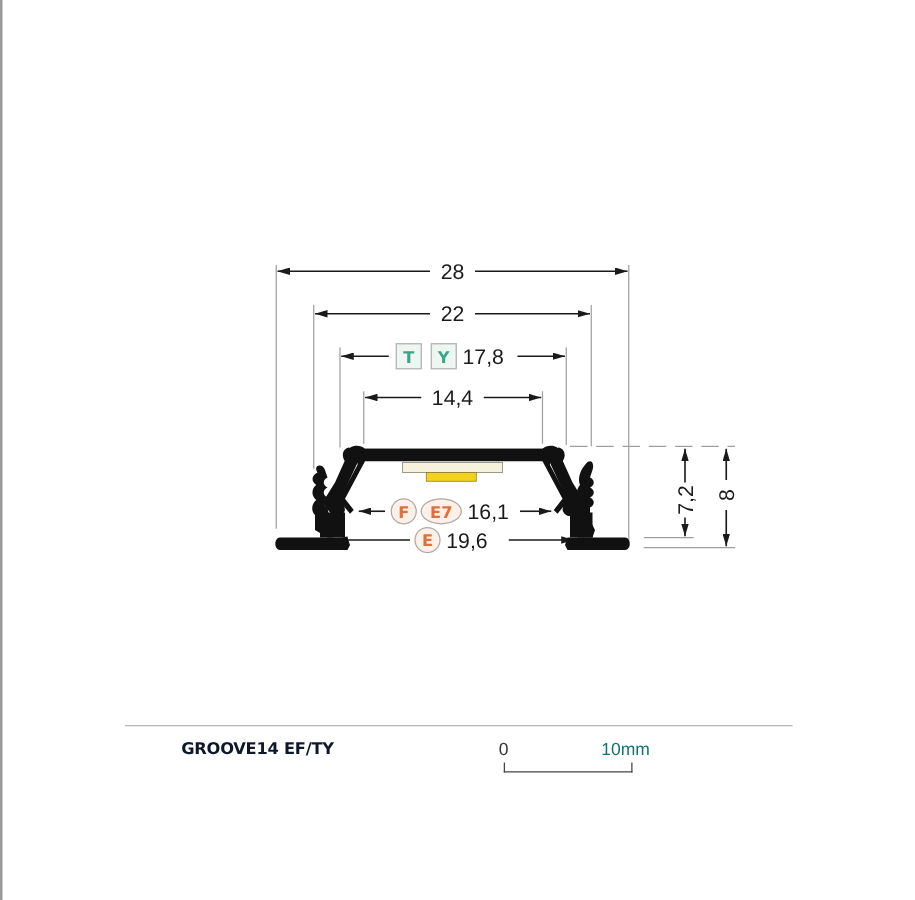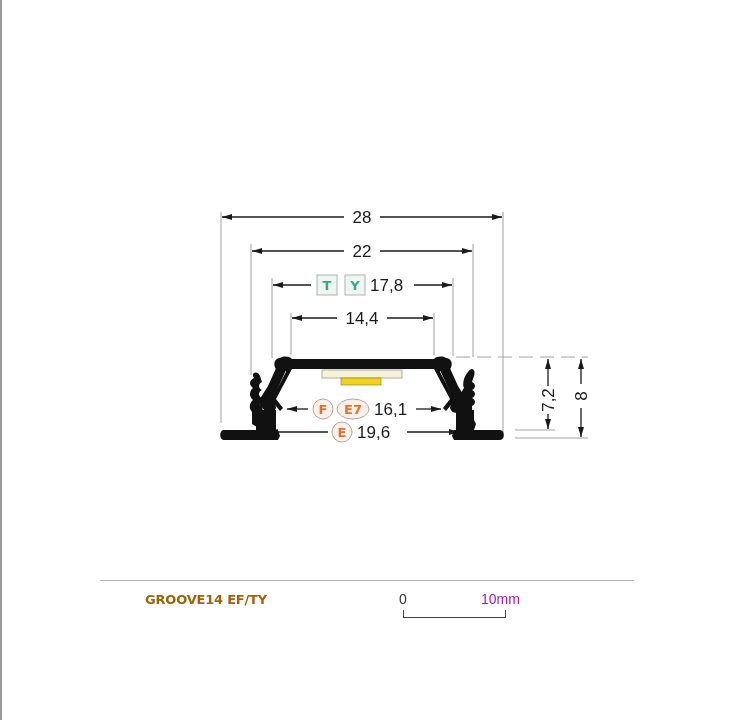--- a/index.html
+++ b/index.html
@@ -39,41 +39,41 @@
       left: 100px; top: 580px;
       width: 534px; height: 1px;
       background: #b5b5b5;
     }
     .product-name {
       position: absolute;
       left: 145px; top: 592px;
       font-family: "DejaVu Sans", sans-serif;
       font-weight: bold;
       font-size: 13px;
-      color: #a16207;
+      color: #0f172a;
       letter-spacing: -0.2px;
     }
     .scale {
       position: absolute;
       left: 399px; top: 591px;
       width: 120px; height: 36px;
     }
     .scale-zero {
       position: absolute;
       left: 0; top: 0;
       font-family: "Liberation Sans", sans-serif;
       font-size: 14px;
       color: #333;
     }
     .scale-ten {
       position: absolute;
       left: 82px; top: 0;
       font-family: "Liberation Sans", sans-serif;
       font-size: 14px;
-      color: #a21caf;
+      color: #0f766e;
     }
     .scale-bar {
       position: absolute;
       left: 4px; top: 19px;
       width: 103px; height: 8px;
       border-left: 1px solid #444;
       border-right: 1px solid #444;
       border-bottom: 1px solid #444;
       box-sizing: border-box;
     }

